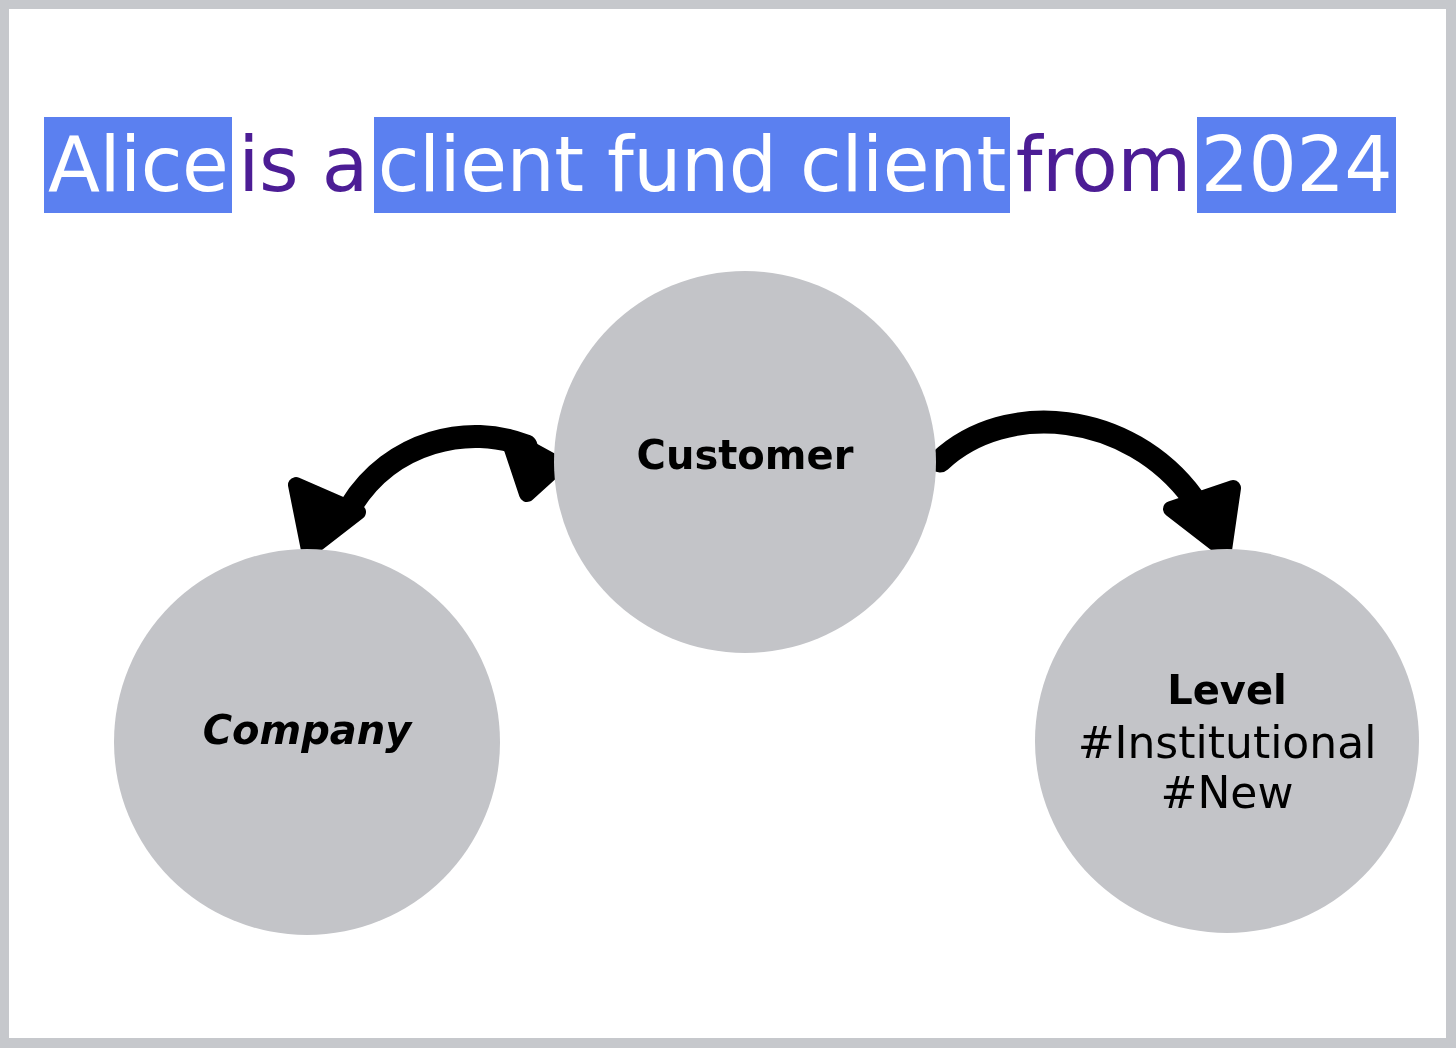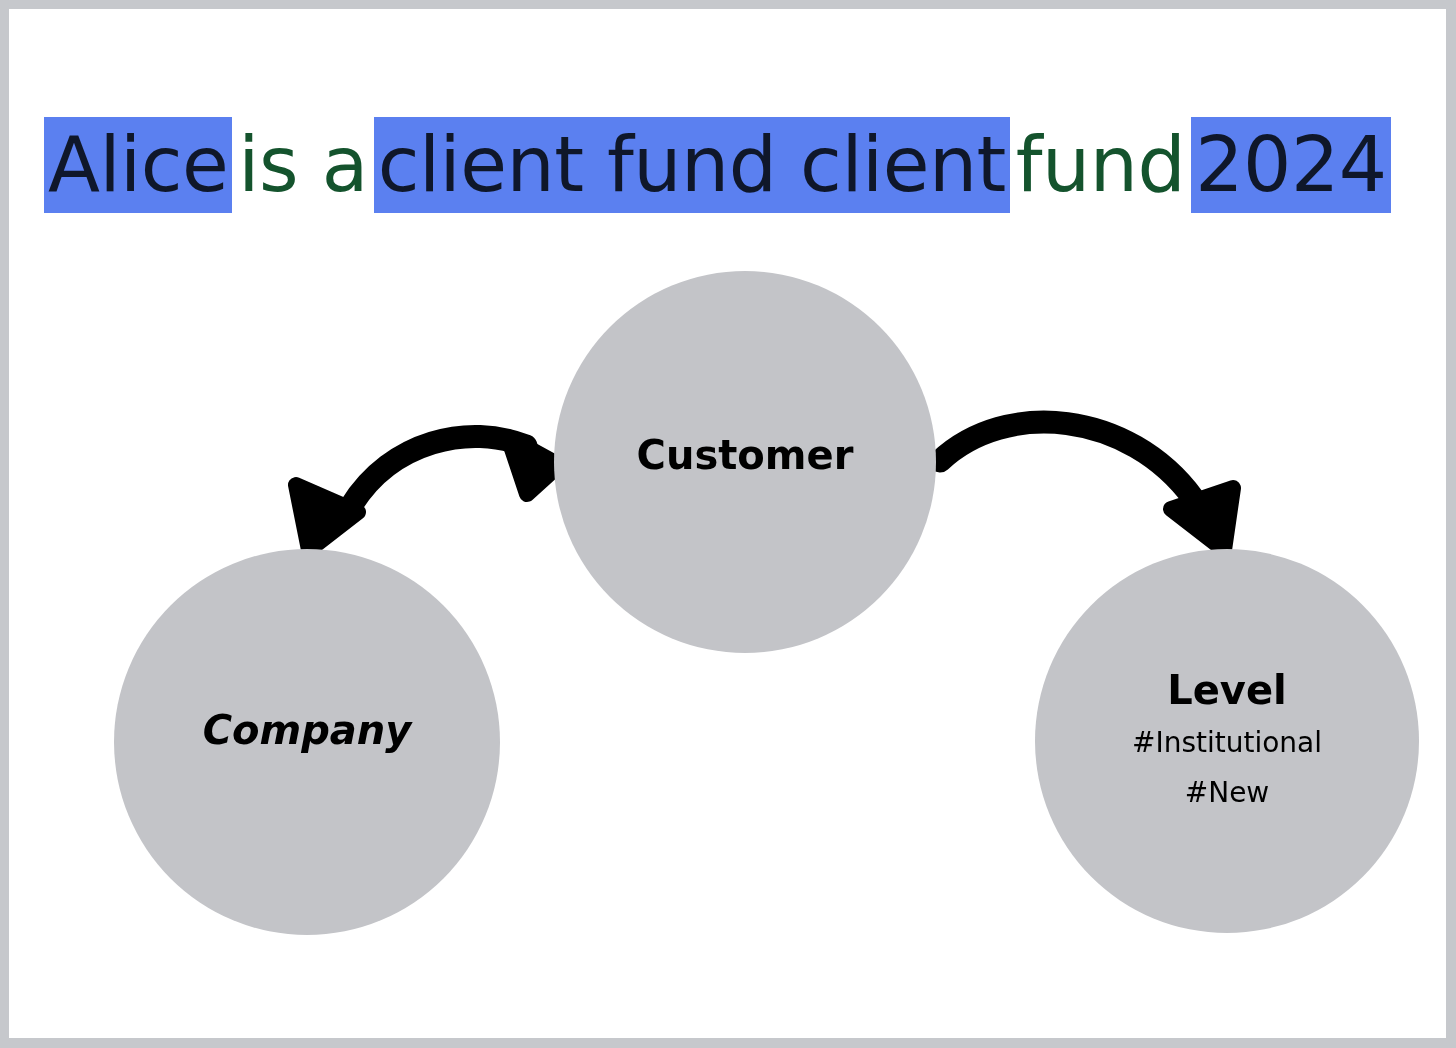--- a/index.html
+++ b/index.html
@@ -42,25 +42,25 @@
     color: #000000;
     font-weight: 400;
   }
   #sentence .seg {
     display: inline-block;
     vertical-align: top;
     padding: 0 4px;
   }
   #sentence .seg.hl {
     background: #5b80f0;
-    color: #0f172a;
+    color: #ffffff;
   }
   #sentence .seg.plain {
     background: transparent;
-    color: #14532d;
+    color: #4c1d95;
     padding: 0 6px;
   }
 
   
   #graph {
     position: absolute;
     left: 12px;
     top: 0;
     width: 1437px;
     height: 1029px;
@@ -81,21 +81,21 @@
     font-size: 40px;
     line-height: 52px;
   }
   .node .node-sub {
     font-weight: 400;
     font-size: 40px;
     line-height: 54px;
   }
   .node .node-tag {
     font-weight: 400;
-    font-size: 28px;
+    font-size: 44px;
     line-height: 50px;
   }
 
   #node-customer {
     left: 533px;
     top: 262px;
     width: 382px;
     height: 382px;
   }
   #node-customer .node-title { margin-bottom: 14px; }
@@ -124,21 +124,21 @@
     height: 1029px;
     pointer-events: none;
   }
 </style>
 </head>
 <body>
 
 <div id="canvas-frame">
   <div id="canvas">
 
-    <div id="sentence"><span class="seg hl">Alice</span><span class="seg plain">is a</span><span class="seg hl">client fund client</span><span class="seg plain">fund</span><span class="seg hl">2024</span></div>
+    <div id="sentence"><span class="seg hl">Alice</span><span class="seg plain">is a</span><span class="seg hl">client fund client</span><span class="seg plain">from</span><span class="seg hl">2024</span></div>
 
     <div id="graph">
 
       <svg id="edges" viewBox="0 0 1437 1029" xmlns="http://www.w3.org/2000/svg">
 
         <g>
           <path d="M 330 497 C 370 432 448 414 505 437" fill="none" stroke="#000000" stroke-width="23" stroke-linecap="round"></path>
 
           <path d="M 288 541 L 275 476 L 337 503 Z" fill="#000000" stroke="#000000" stroke-width="16" stroke-linejoin="round"></path>
 

